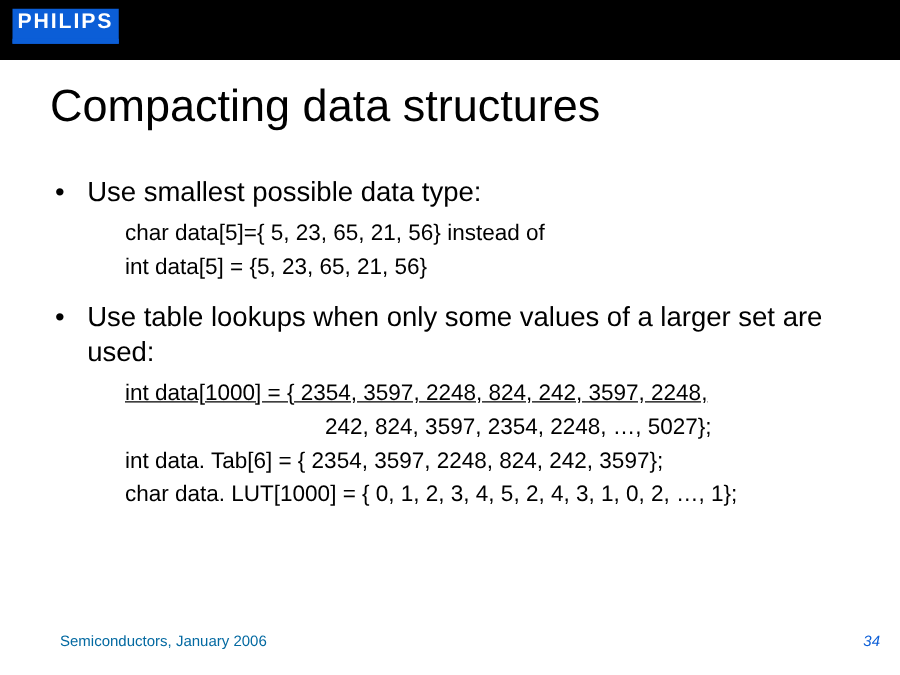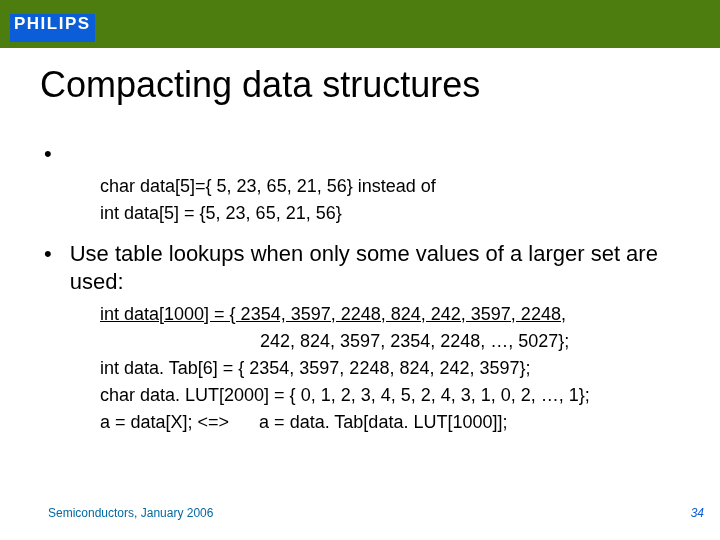--- a/index.html
+++ b/index.html
@@ -7,23 +7,23 @@
     width: 720px;
     height: 540px;
     font-family: Arial, Helvetica, sans-serif;
     background: #ffffff;
     position: relative;
     overflow: hidden;
   }
   .header-bar {
     width: 100%;
     height: 48px;
-    background: #4d7c0f;
+    background: #000000;
     display: flex;
-    align-items: flex-end;
+    align-items: center;
     padding-left: 10px;
     padding-top: 6px;
   }
   .logo {
     color: #ffffff;
     font-weight: 900;
     font-size: 17px;
     letter-spacing: 1.5px;
     font-family: Arial, Helvetica, sans-serif;
     background: #0b5ed7;
@@ -88,32 +88,32 @@
 <div class="header-bar">
   <span class="logo">PHILIPS</span>
 </div>
 
 <h1 class="title">Compacting data structures</h1>
 
 <div class="content">
 
   <div class="bullet">
     <span class="dot">•</span>
+    <span class="text">Use smallest possible data type:</span>
   </div>
   <div class="sub">char data[5]={ 5, 23, 65, 21, 56} instead of</div>
   <div class="sub">int data[5] = {5, 23, 65, 21, 56}</div>
 
   <div class="gap"></div>
 
   <div class="bullet">
     <span class="dot">•</span>
     <span class="text">Use table lookups when only some values of a larger set are used:</span>
   </div>
   <div class="sub" style="white-space: pre; text-decoration: underline;">int data[1000] = { 2354, 3597, 2248, 824, 242, 3597, 2248,</div>
   <div class="sub" style="white-space: pre;">                                242, 824, 3597, 2354, 2248, …, 5027};</div>
   <div class="sub">int data. Tab[6] = { 2354, 3597, 2248, 824, 242, 3597};</div>
-  <div class="sub">char data. LUT[2000] = { 0, 1, 2, 3, 4, 5, 2, 4, 3, 1, 0, 2, …, 1};</div>
-  <div class="sub" style="white-space: pre;">a = data[X]; &lt;=&gt;      a = data. Tab[data. LUT[1000]];</div>
+  <div class="sub">char data. LUT[1000] = { 0, 1, 2, 3, 4, 5, 2, 4, 3, 1, 0, 2, …, 1};</div>
 
 </div>
 
 <div class="footer">Semiconductors, January 2006</div>
 <div class="pagenum">34</div>
 
 </body></html>

